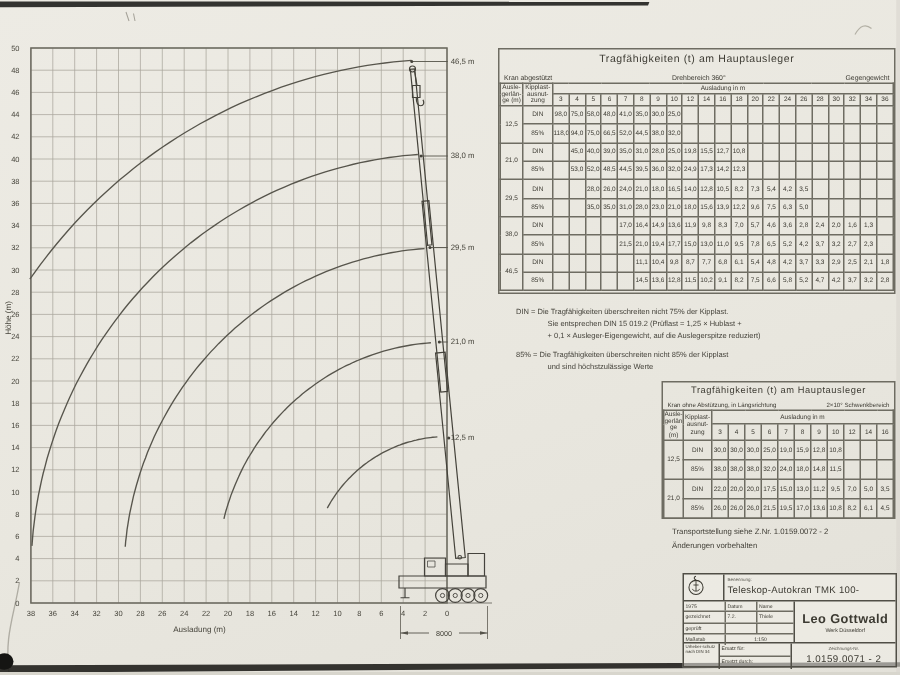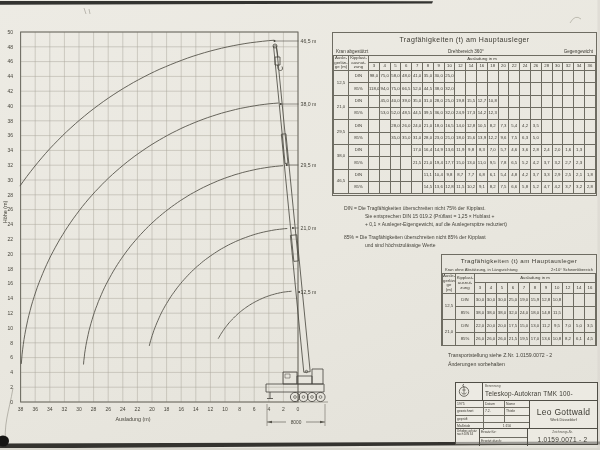--- a/index.html
+++ b/index.html
@@ -46,21 +46,21 @@
   .tb-benval{font-size:6.4px;margin-top:1.5px;letter-spacing:.2px;white-space:nowrap;}
   .tb-rowB{display:flex;height:27px;border-bottom:.6px solid #504e46;}
   .tb-left{width:73px;border-right:.6px solid #504e46;display:flex;flex-direction:column;}
   .tb-left .r{flex:1;display:flex;border-bottom:.4px solid #6e6c62;}
   .tb-left .r:last-child{border-bottom:none;}
   .tb-left .r span{display:block;overflow:hidden;white-space:nowrap;padding-left:1px;
       border-right:.4px solid #6e6c62;line-height:6.4px;}
   .c1{width:26px;} .c2{width:19px;} .c3{flex:1;border-right:none!important;}
   .c23{flex:1;border-right:none!important;text-align:center;}
   .tb-right{flex:1;display:flex;flex-direction:column;align-items:center;justify-content:center;}
-  .tb-firm{font-size:8.5px;font-weight:normal;letter-spacing:.3px;}
+  .tb-firm{font-size:8.5px;font-weight:bold;letter-spacing:.3px;}
   .tb-werk{font-size:3.6px;margin-top:1px;}
   .tb-rowC{display:flex;height:16.5px;}
   .tb-urh{width:21px;border-right:.6px solid #504e46;font-size:2.9px;padding:1px;line-height:1.2;}
   .tb-ers{width:47px;border-right:.6px solid #504e46;display:flex;flex-direction:column;}
   .tb-ers div{flex:1;padding:1px 0 0 1px;border-bottom:.4px solid #6e6c62;}
   .tb-ers div:last-child{border-bottom:none;}
   .tb-znr{flex:1;padding:1px 2px;text-align:center;}
   .tb-znrval{font-size:6.5px;margin-top:2px;letter-spacing:.3px;}
 </style>
 </head>

